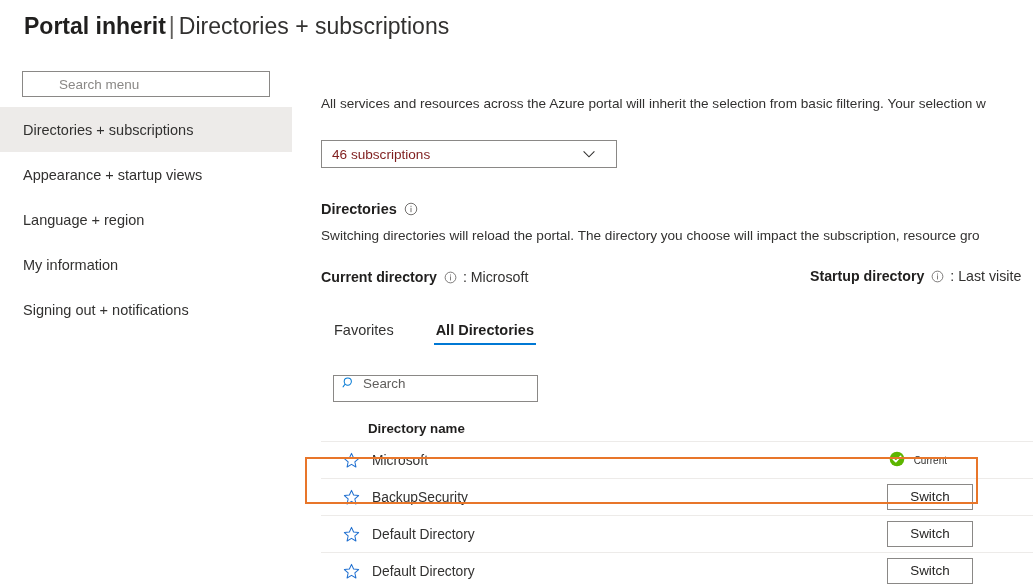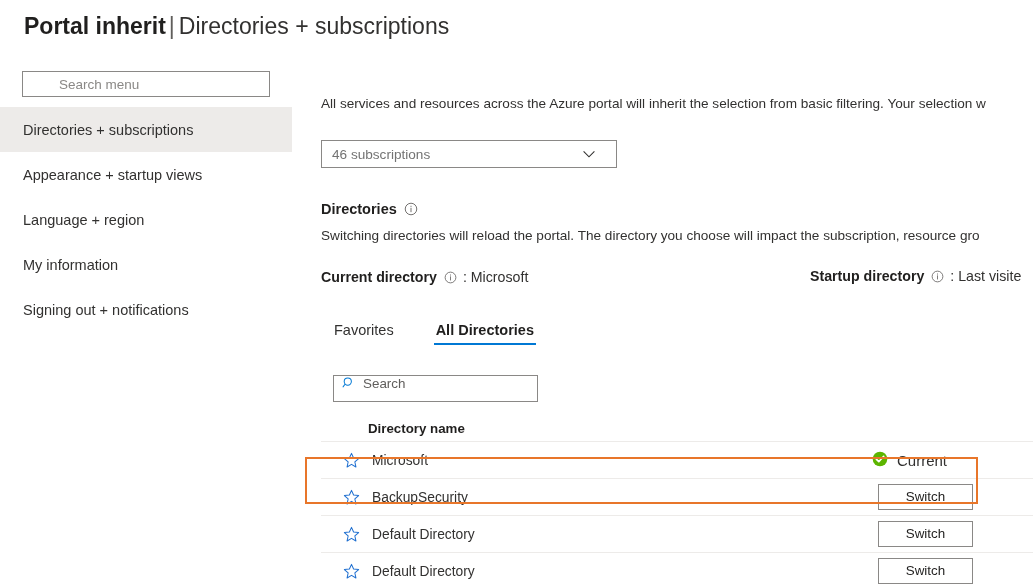--- a/index.html
+++ b/index.html
@@ -94,21 +94,21 @@
   .combo {
     margin-top: 9px;
     width: 296px;
     height: 28px;
     border: 1px solid #8a8886;
     background: #fff;
     display: flex;
     align-items: center;
     padding: 0 16px 0 10px;
     font-size: 13.6px;
-    color: #737373;
+    color: #7f1d1d;
     cursor: pointer;
     position: relative;
   }
   .combo .value { flex: 1; white-space: nowrap; }
   .combo .chev { display: flex; align-items: center; justify-content: center; width: 22px; }
 
   .directories-head { margin-top: 33px; }
   .dir-desc {
     font-size: 13.6px;
     color: #323130;
@@ -210,27 +210,27 @@
   .dir-row .trail {
     margin-left: auto;
     display: flex;
     align-items: center;
     justify-content: flex-end;
     min-width: 160px;
   }
   .status-current {
     display: flex;
     align-items: center;
-    font-size: 15px;
+    font-size: 10px;
     color: #323130;
     padding-right: 26px;
   }
   .status-current .txt { margin-left: 9px; }
   .switch-btn {
-    width: 95px;
+    width: 86px;
     height: 26px;
     border: 1px solid #8a8886;
     background: #fff;
     font-family: "Liberation Sans", sans-serif;
     font-size: 13.4px;
     color: #201f1e;
     cursor: pointer;
     padding: 0;
     line-height: 24px;
   }

